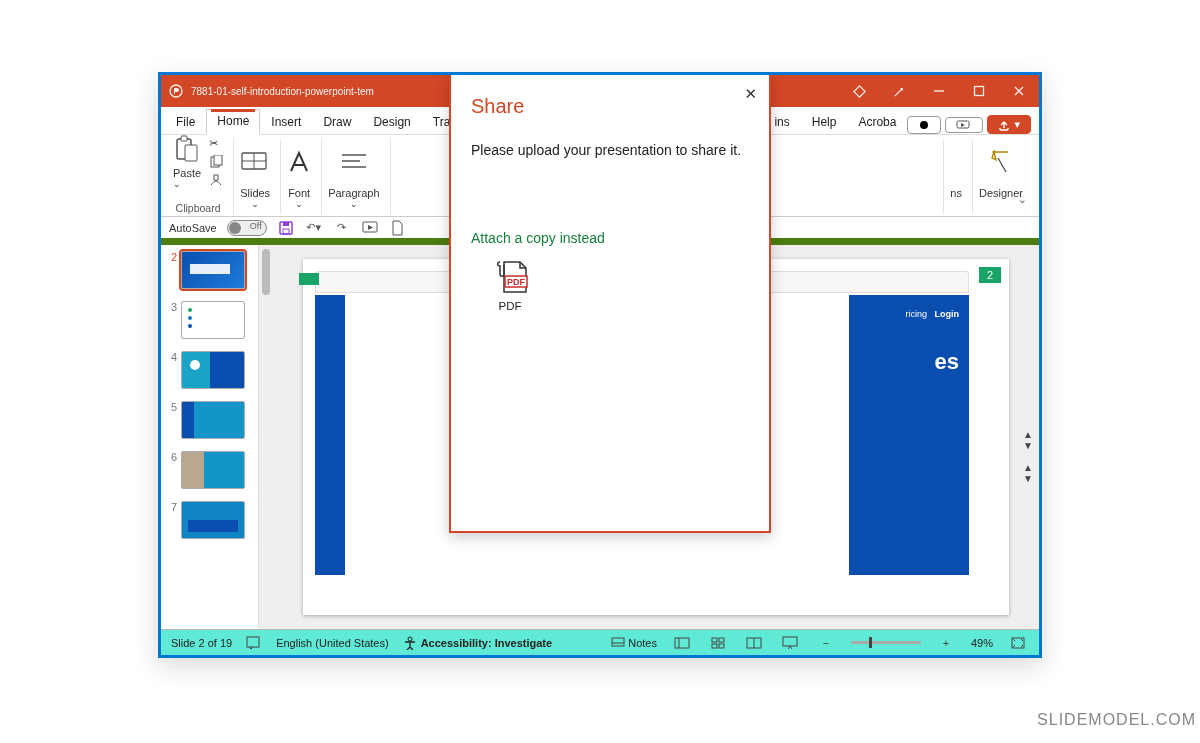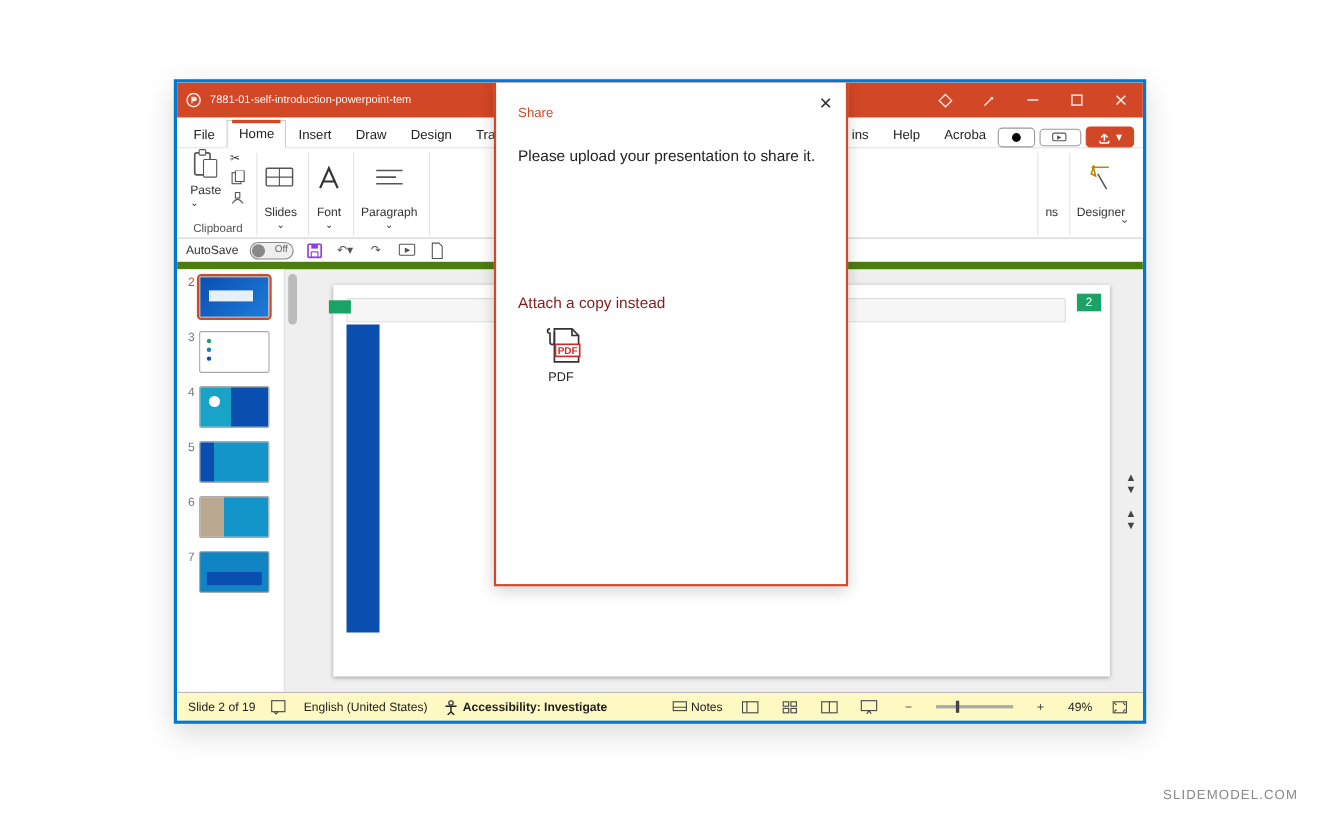--- a/index.html
+++ b/index.html
@@ -48,36 +48,36 @@
   .th.w{background:#fff;}
   .stage-wrap{flex:1;display:flex;position:relative;padding:14px 30px;}
   .vtrack{width:14px;background:transparent;display:flex;flex-direction:column;align-items:center;padding-top:4px;}
   .vbar{width:8px;height:46px;border-radius:4px;background:#bbb;}
   .stage{flex:1;background:#fff;box-shadow:0 1px 4px rgba(0,0,0,.3);position:relative;}
   .stage .bluecol{position:absolute;left:12px;top:36px;bottom:40px;width:30px;background:#0a4fb0;}
   .stage .bluepanel{position:absolute;right:40px;top:36px;bottom:40px;width:120px;background:#0a4fb0;color:#fff;font-size:8px;padding:14px 10px;}
   .stage .tag{position:absolute;right:8px;top:8px;background:#1aa366;color:#fff;font-size:11px;padding:2px 8px;}
   .rarrows{position:absolute;right:6px;top:48%;display:flex;flex-direction:column;gap:4px;color:#444;font-size:10px;}
   
-  .sbar{height:26px;border-top:1px solid #bbb;background:#fef9c3;display:flex;align-items:center;font-size:11px;color:#222;padding:0 10px;gap:14px;}
+  .sbar{height:26px;border-top:1px solid #bbb;background:#5eead4;display:flex;align-items:center;font-size:11px;color:#222;padding:0 10px;gap:14px;}
   .sbar .sep{flex:1;}
   .sbar b{font-weight:600;}
   .sbtn{width:22px;height:18px;display:flex;align-items:center;justify-content:center;color:#444;}
   .zslider{width:70px;height:3px;background:#aaa;position:relative;}
   .zslider::after{content:"";position:absolute;left:18px;top:-4px;width:3px;height:11px;background:#444;}
   
   .modal{position:absolute;left:288px;top:-2px;width:322px;height:460px;background:#fff;border:2px solid #d24726;box-shadow:0 4px 14px rgba(0,0,0,.2);padding:20px 20px 14px;}
   .modal .close{position:absolute;right:12px;top:10px;font-size:15px;color:#333;}
-  .m-title{color:#d24726;font-size:12px;margin-bottom:24px;}
+  .m-title{color:#d24726;font-size:20px;margin-bottom:24px;}
   .m-msg{font-size:14px;color:#222;margin-bottom:20px;}
   .m-option{border:1.5px solid #333;padding:12px 16px;display:flex;align-items:center;gap:16px;font-size:14px;}
-  .m-sub{font-size:14px;color:#7f1d1d;margin-top:118px;margin-bottom:14px;}
+  .m-sub{font-size:14px;color:#15803d;margin-top:72px;margin-bottom:14px;}
   .m-attach{display:flex;gap:44px;}
   .att{display:flex;flex-direction:column;align-items:center;font-size:11.5px;color:#222;text-align:center;gap:6px;width:78px;}
-  .watermark{position:absolute;right:20px;bottom:14px;font-size:12px;letter-spacing:1px;color:#888;}
+  .watermark{position:absolute;right:4px;bottom:14px;font-size:16px;letter-spacing:1px;color:#888;}
   svg{display:block;}
 </style>
 </head>
 <body>
 
 <div class="frame">
 
   <div class="titlebar">
     <div class="t-logo">
       <svg width="16" height="16" viewBox="0 0 16 16">
@@ -291,20 +291,24 @@
     <div class="vtrack">
         <div class="vbar"></div>
       </div>
 
     <div class="stage-wrap">
       <div class="stage">
         <div class="tag">2</div>
         <div style="position:absolute;left:12px;top:12px;right:40px;height:22px;border:1px solid #ddd;border-radius:3px 3px 0 0;background:#f7f7f7"></div>
         <div style="position:absolute;left:-4px;top:14px;width:20px;height:12px;background:#1aa366"></div>
         <div class="bluecol"></div>
+        <div class="bluepanel">
+          <div style="text-align:right;font-size:9px;"><span>ricing</span>&nbsp;&nbsp;&nbsp;<b>Login</b></div>
+          <div style="font-size:22px;font-weight:700;margin-top:30px;text-align:right">es</div>
+        </div>
       </div>
       <div class="rarrows">▲<br>▼<br><br>▲<br>▼</div>
     </div>
   </div>
 
   <div class="sbar">
     <span>Slide 2 of 19</span>
     <span>
         <svg width="16" height="14">
           <rect x="1" y="1" width="12" height="10" fill="none" stroke="#444"></rect>

